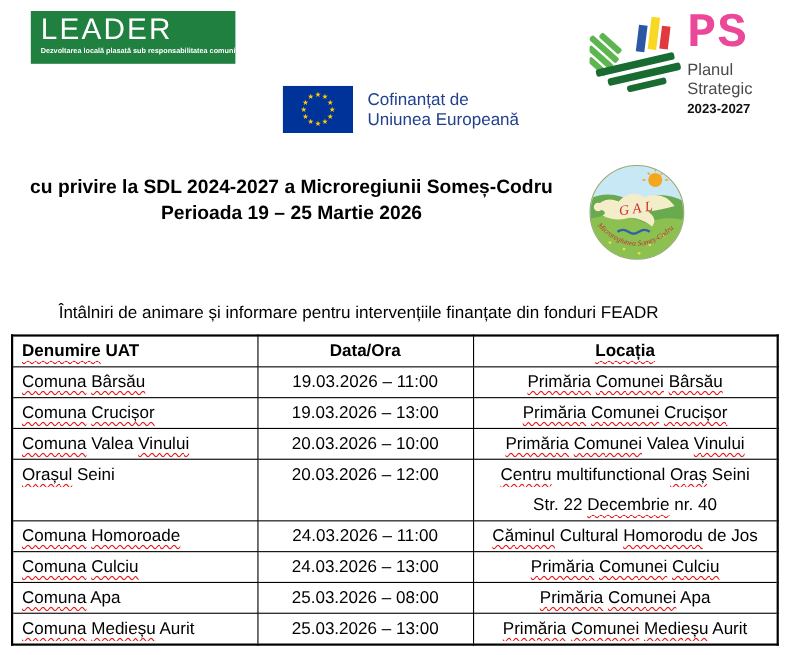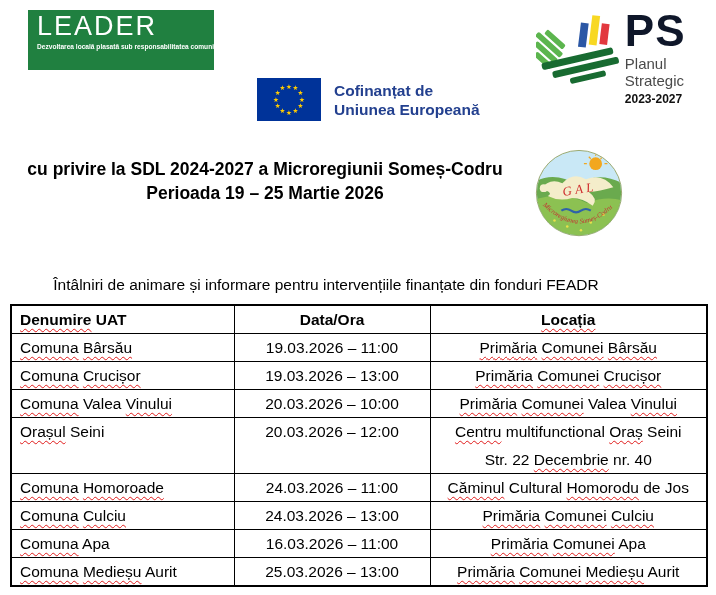--- a/index.html
+++ b/index.html
@@ -1,34 +1,34 @@
 <!DOCTYPE html>
 <html><head>
 <meta charset="utf-8">
 <style>
   html,body{margin:0;padding:0;background:#fff;}
   .page{position:relative;width:716px;height:595px;background:#ffffff;
         font-family:"Liberation Sans",sans-serif;color:#000;overflow:hidden;}
 
   
-  .leader-logo{position:absolute;left:28px;top:10px;width:186px;height:60px;
+  .leader-logo{position:absolute;left:28px;top:10px;width:186px;height:48px;
                background:#208040;color:#fff;}
   .leader-title{font-size:27px;line-height:29px;padding:2px 0 0 9px;letter-spacing:2px;font-weight:normal;}
   .leader-sub{font-size:6.6px;font-weight:bold;padding-left:9px;margin-top:2px;white-space:nowrap;}
 
   
   .ps-logo{position:absolute;left:536px;top:4px;display:flex;align-items:flex-start;}
   .ps-text{margin-left:2px;padding-top:6px;}
-  .ps-initials{font-size:44px;line-height:42px;font-weight:bold;color:#0f172a;letter-spacing:1px;}
+  .ps-initials{font-size:44px;line-height:42px;font-weight:bold;color:#ec4899;letter-spacing:1px;font-family:Liberation Mono, monospace;}
   .ps-name{font-size:15px;color:#4a4a4a;margin-top:3px;}
   .ps-years{font-size:12px;font-weight:bold;color:#111;margin-top:3px;}
 
   
   .eu-block{position:absolute;left:257px;top:78px;display:flex;align-items:center;}
-  .eu-text{margin-left:13px;font-size:15.5px;line-height:19px;font-weight:bold;color:#23408f;}
+  .eu-text{margin-left:13px;font-size:15.5px;line-height:19px;font-weight:normal;color:#23408f;}
 
   
   .doc-title{position:absolute;left:0;top:157px;width:530px;text-align:center;
              font-size:17.5px;line-height:24px;font-weight:bold;color:#000;}
 
   
   .gal-logo{position:absolute;left:530px;top:148px;}
 
   
   .subtitle{position:absolute;left:0;top:276px;width:652px;text-align:center;font-size:15.5px;color:#000;}
@@ -201,21 +201,21 @@
         </tr>
         <tr>
           <td><span class="sq">Comuna</span> <span class="sq">Culciu</span></td>
           <td>24.03.2026 – 13:00</td>
           <td>
             <div class="loc-line"><span class="sq">Primăria</span> <span class="sq">Comunei</span> <span class="sq">Culciu</span></div>
           </td>
         </tr>
         <tr>
           <td><span class="sq">Comuna</span> <span>Apa</span></td>
-          <td>16.03.2026 – 11:00</td>
+          <td>25.03.2026 – 08:00</td>
           <td>
             <div class="loc-line"><span class="sq">Primăria</span> <span class="sq">Comunei</span> <span>Apa</span></div>
           </td>
         </tr>
         <tr>
           <td><span class="sq">Comuna</span> <span class="sq">Medieșu</span> <span>Aurit</span></td>
           <td>25.03.2026 – 13:00</td>
           <td>
             <div class="loc-line"><span class="sq">Primăria</span> <span class="sq">Comunei</span> <span class="sq">Medieșu</span> <span>Aurit</span></div>
           </td>

